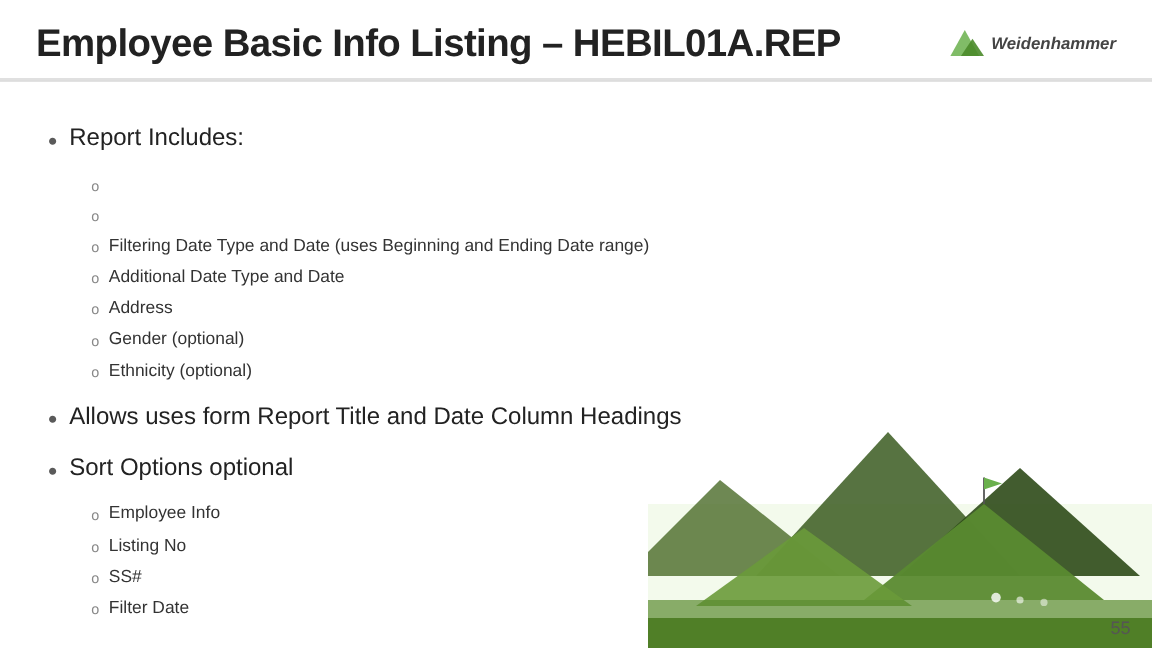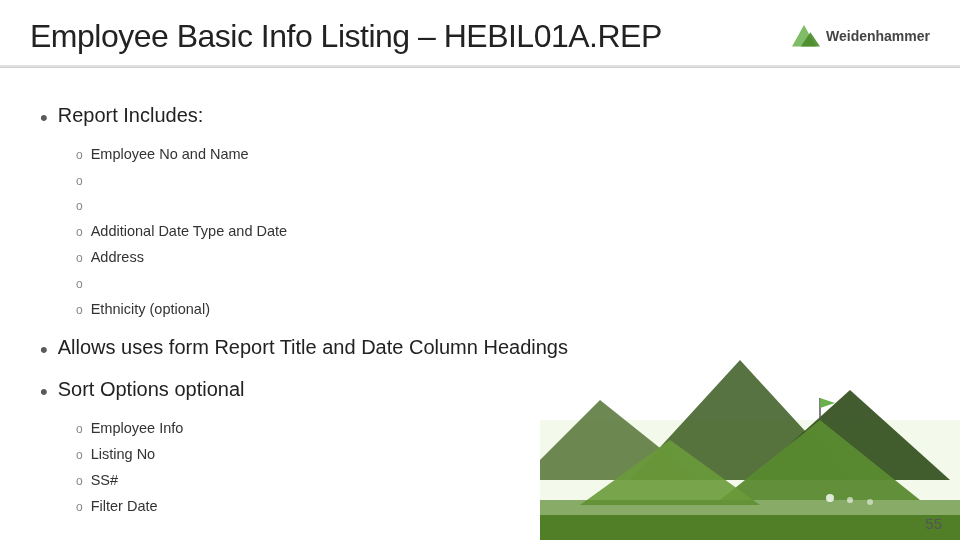--- a/index.html
+++ b/index.html
@@ -17,29 +17,30 @@
       background: #ffffff;
       padding: 18px 30px 10px 30px;
       border-bottom: 2px solid #e0e0e0;
       display: flex;
       align-items: center;
       justify-content: space-between;
     }
 
     .header-title {
       font-size: 32px;
-      font-weight: 400;
+      font-weight: 700;
       color: #222;
       letter-spacing: -0.5px;
     }
 
     .logo-area {
       display: flex;
       align-items: center;
       gap: 6px;
+      font-style: italic;
     }
 
     .logo-icon {
       width: 32px;
       height: 32px;
     }
 
     .logo-text {
       font-size: 14px;
       font-weight: 600;
@@ -139,38 +140,39 @@
 <div class="content">
 
   <div class="bullet-section">
     <div class="bullet-main">
       <span class="bullet-dot">•</span>
       <span>Report Includes:</span>
     </div>
     <ul class="sub-list">
       <li>
           <span class="sub-bullet">o</span>
-          <span>Employee No and Name</span>
-        </li>
-      <li>
-          <span class="sub-bullet">o</span>
-        </li>
-      <li>
-          <span class="sub-bullet">o</span>
+        </li>
+      <li>
+          <span class="sub-bullet">o</span>
+        </li>
+      <li>
+          <span class="sub-bullet">o</span>
+          <span>Filtering Date Type and Date (uses Beginning and Ending Date range)</span>
         </li>
       <li>
           <span class="sub-bullet">o</span>
           <span>Additional Date Type and Date</span>
         </li>
       <li>
           <span class="sub-bullet">o</span>
           <span>Address</span>
         </li>
       <li>
           <span class="sub-bullet">o</span>
+          <span>Gender (optional)</span>
         </li>
       <li>
           <span class="sub-bullet">o</span>
           <span>Ethnicity (optional)</span>
         </li>
     </ul>
   </div>
 
   <div class="bullet-section">
     <div class="bullet-main">

